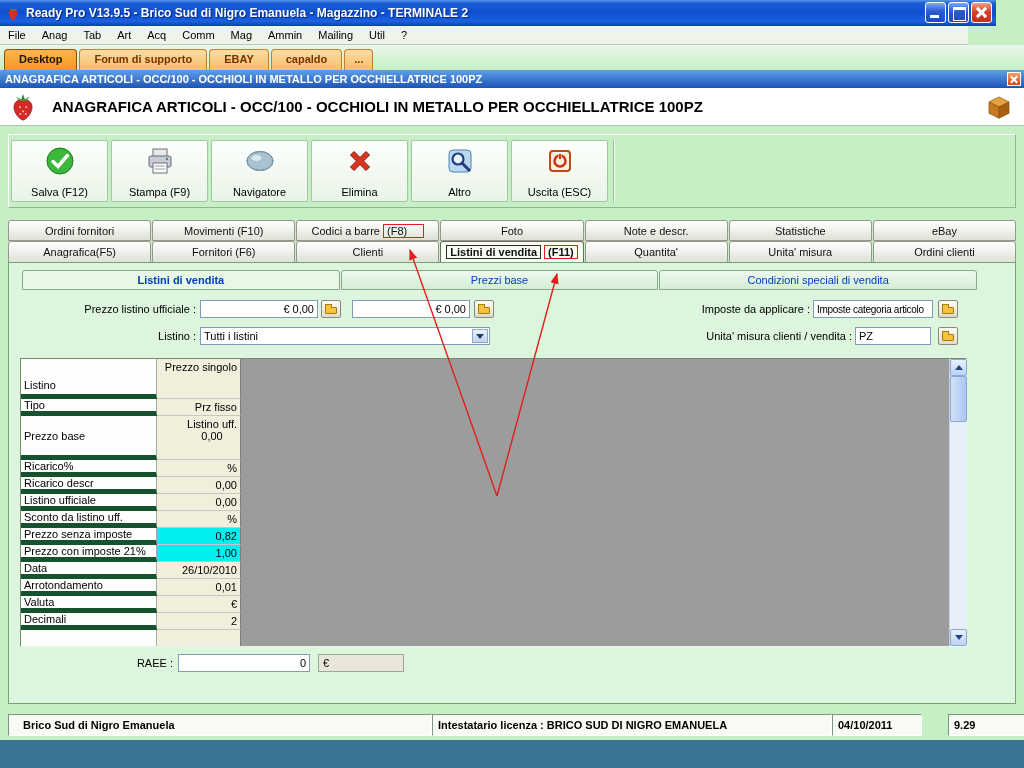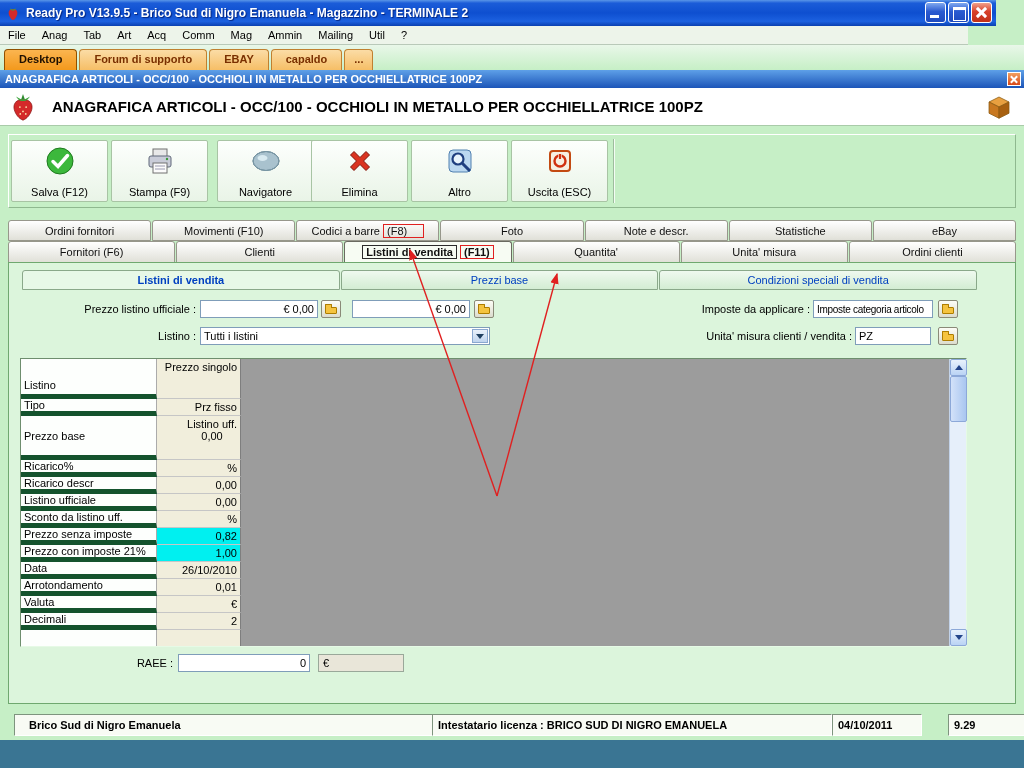--- a/index.html
+++ b/index.html
@@ -226,21 +226,21 @@
       <svg viewBox="0 0 30 30">
         <rect x="8" y="3" width="14" height="8" fill="#E8E8E8" stroke="#707070"></rect>
         <rect x="4" y="10" width="22" height="11" rx="2" fill="#C9CCD8" stroke="#60687A"></rect>
         <circle cx="22" cy="13" r="1.2" fill="#3A9A3A"></circle>
         <rect x="8" y="17" width="14" height="10" fill="#FBFBFB" stroke="#707070"></rect>
         <line x1="10" y1="20" x2="20" y2="20" stroke="#9A9AB0"></line>
           <line x1="10" y1="23" x2="20" y2="23" stroke="#9A9AB0"></line>
       </svg>
       <span>Stampa (F9)</span>
     </div>
-    <div class="tool-btn" style="left:208px">
+    <div class="tool-btn" style="left:202px">
       <svg viewBox="0 0 30 30">
         <ellipse cx="15" cy="15" rx="13" ry="9.5" fill="#A9C2CE" stroke="#5A7A8A"></ellipse>
         <ellipse cx="15" cy="15" rx="13" ry="9.5" fill="none" stroke="#7A98A6"></ellipse>
         <ellipse cx="11.5" cy="12" rx="5" ry="3" fill="#D8EAF0"></ellipse>
         <path d="M3 17 a12.5 8 0 0 0 24 0 a13 9.5 0 0 1 -24 0 Z" fill="#7A9AAE"></path>
       </svg>
       <span>Navigatore</span>
     </div>
     <div class="tool-btn" style="left:302px">
       <svg viewBox="0 0 30 30">
@@ -287,20 +287,23 @@
       </div>
     <div class="ftab">
         <span>Statistiche</span>
       </div>
     <div class="ftab">
         <span>eBay</span>
       </div>
   </div>
 
   <div class="tabrow r2">
+    <div class="ftab">
+        <span>Anagrafica(F5)</span>
+      </div>
     <div class="ftab">
         <span>Fornitori (F6)</span>
       </div>
     <div class="ftab">
         <span>Clienti</span>
       </div>
     <div class="ftab active">
       <span class="blackbox">Listini di vendita</span>
       <span class="redbox">(F11)</span>
     </div>
@@ -417,21 +420,21 @@
       <div class="sb-btn down">
           <span class="tri-down"></span>
         </div>
     </div>
   </div>
 
   <span class="raee-label">RAEE :</span>
   <div class="finput num raee-input">0</div>
   <div class="raee-cur">€</div>
 
-  <div class="sfield" style="left:14px; width:424px;padding-left:14px;">Brico Sud di Nigro Emanuela</div>
+  <div class="sfield" style="left:8px; width:424px;padding-left:14px;">Brico Sud di Nigro Emanuela</div>
   <div class="sfield" style="left:432px; width:400px;">Intestatario licenza : BRICO SUD DI NIGRO EMANUELA</div>
   <div class="sfield" style="left:832px; width:90px;">04/10/2011</div>
   <div class="sfield" style="left:948px; width:90px;">9.29</div>
 
   <div class="bottomstrip"></div>
 
   <svg class="annot" width="1024" height="768">
     <defs>
       <marker id="arr" markerWidth="10" markerHeight="8" refX="7" refY="3" orient="auto">
         <path d="M0,0 L8,3 L0,6 Z" fill="#E02020"></path>

